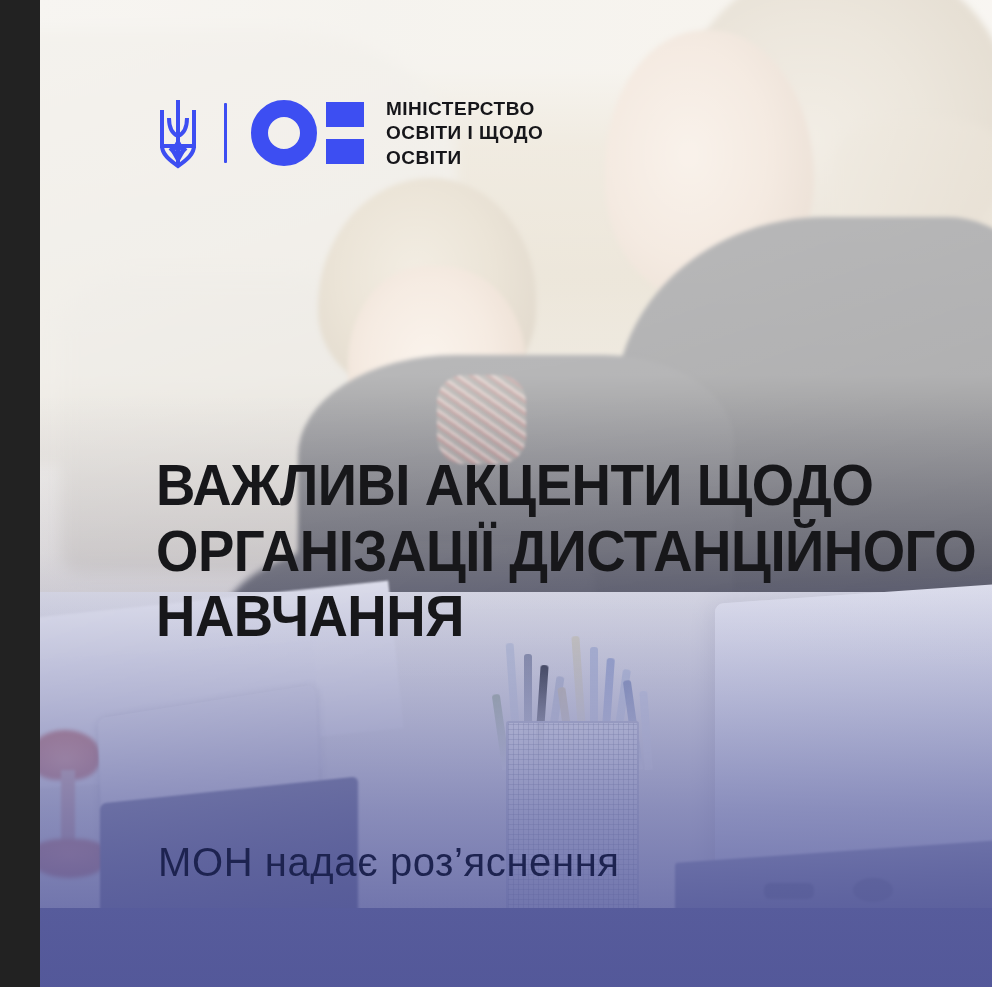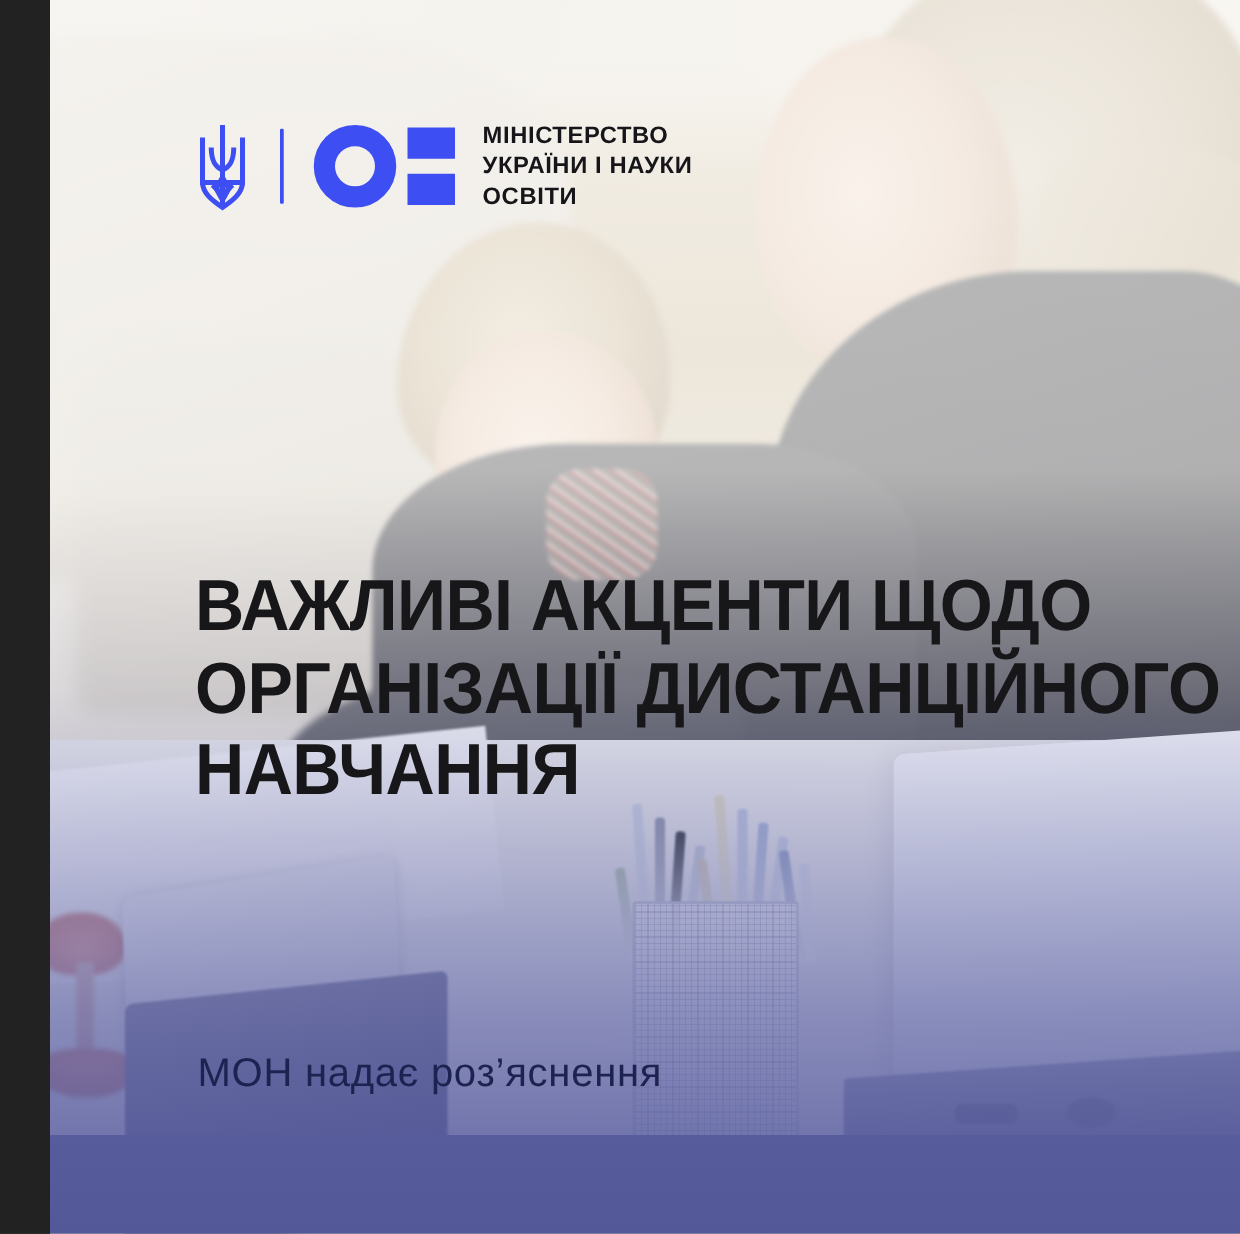--- a/index.html
+++ b/index.html
@@ -259,21 +259,21 @@
     font-family:"Liberation Sans", sans-serif;
     transform:scaleX(.94);transform-origin:left top;
   }
   .headline div{white-space:nowrap;}
 
   .subhead{
     position:absolute;left:118px;top:840px;
     z-index:10;
     color:#1d2350;
     font-weight:normal;
-    font-size:32px;
+    font-size:40px;
     letter-spacing:.6px;
     font-family:"Liberation Sans", sans-serif;
   }
 </style>
 </head>
 <body>
 
 <div class="poster">
 
   <div class="photo">
@@ -350,21 +350,21 @@
     <div class="mark">
       <div class="mark-o"></div>
       <div class="mark-eq">
         <span></span>
         <span></span>
       </div>
     </div>
 
     <div class="logo-text">
       <span>МІНІСТЕРСТВО</span>
-      <span>УКРАЇНИ І НАУКИ</span>
+      <span>ОСВІТИ І ЩОДО</span>
       <span>ОСВІТИ</span>
     </div>
   </div>
 
   <div class="headline">
     <div>ВАЖЛИВІ АКЦЕНТИ ЩОДО</div>
     <div>ОРГАНІЗАЦІЇ ДИСТАНЦІЙНОГО</div>
     <div>НАВЧАННЯ</div>
   </div>
 

